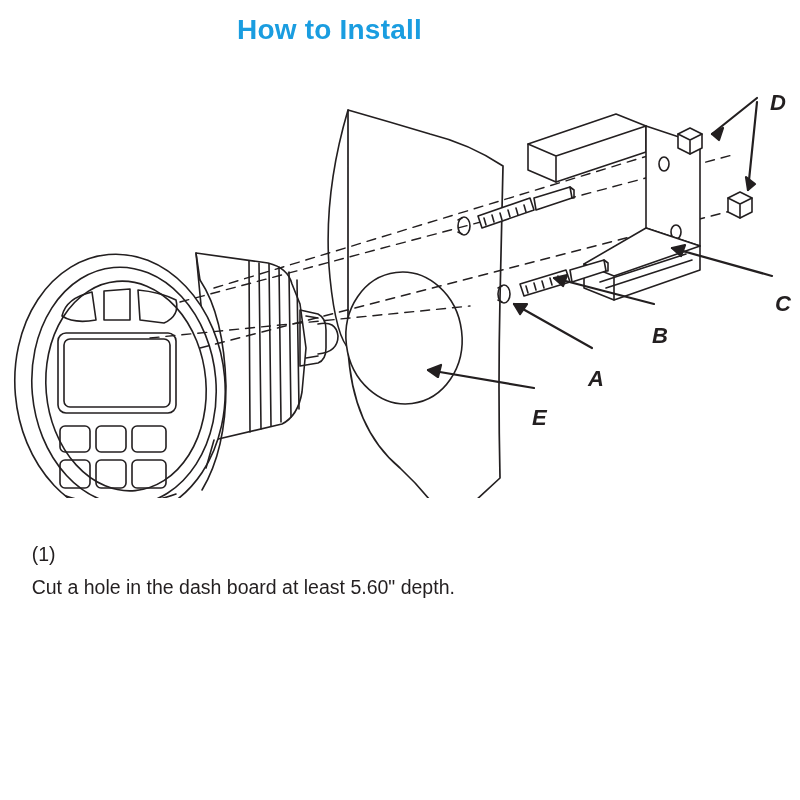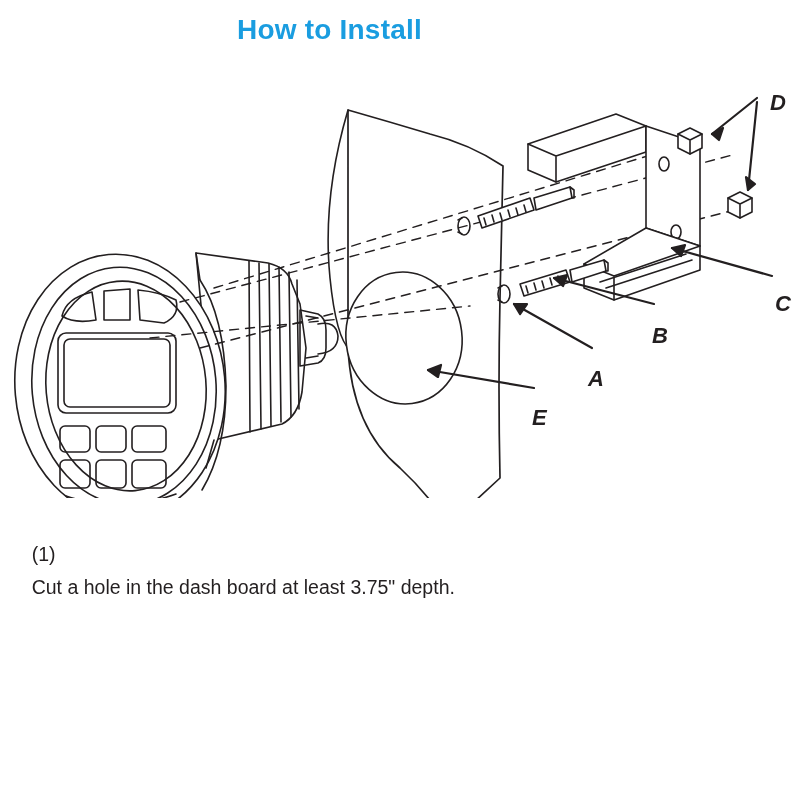--- a/index.html
+++ b/index.html
@@ -198,20 +198,20 @@
   <div class="callout" style="left:588px; top:318px;">A</div>
   <div class="callout" style="left:652px; top:275px;">B</div>
   <div class="callout" style="left:775px; top:243px;">C</div>
   <div class="callout" style="left:770px; top:42px;">D</div>
   <div class="callout" style="left:532px; top:357px;">E</div>
 </div>
 
 <div class="instructions">
   <div class="instr-line">
     <span>(1)</span>
-    <span>Cut a hole in the dash board at least 3.75" depth.</span>
+    <span>Cut a hole in the dash board at least 5.60" depth.</span>
   </div>
   <div class="instr-line">
     <span class="indent"></span>
     
   </div>
 
 </div>
 
 </body></html>

